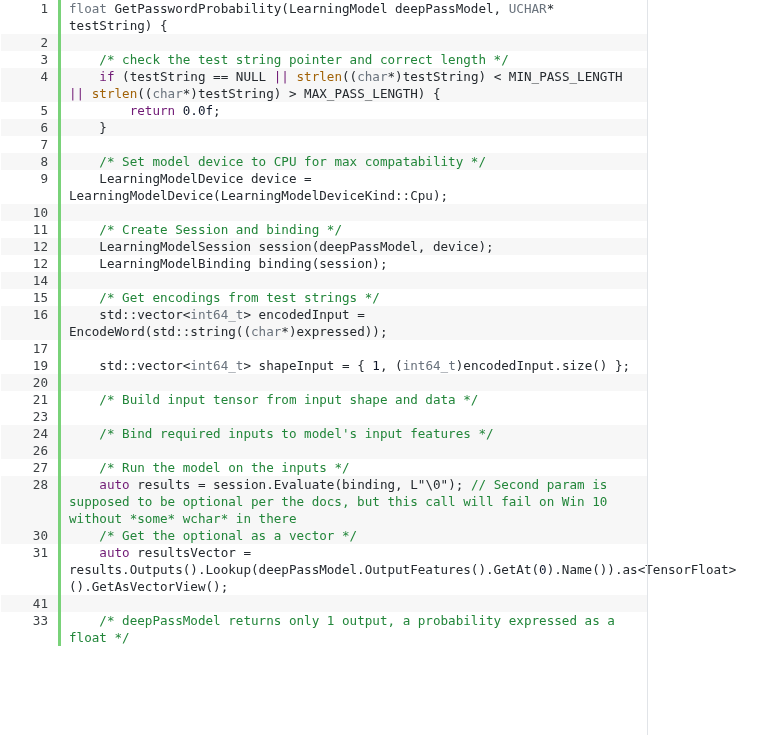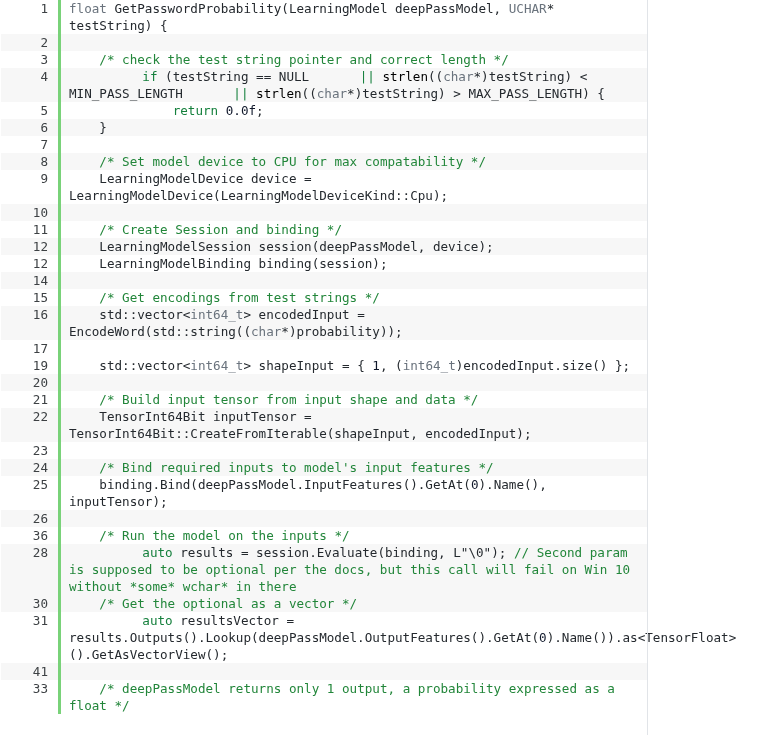--- a/index.html
+++ b/index.html
@@ -79,23 +79,23 @@
     position: absolute;
     left: 0px;
     top: 0;
     width: 1px;
     height: 735px;
     background: #ffffff;
   }
 
   
   .tok-comment  { color: #22863a; }
-  .tok-keyword  { color: #15803d; margin-left: 43px; }
+  .tok-keyword  { color: #701a75; }
   .tok-type     { color: #6a737d; }
-  .tok-fn       { color: #000000; }
+  .tok-fn       { color: #a16207; }
   .tok-plain    { color: #24292e; }
   .tok-string   { color: #24292e; }
   .tok-num      { color: #0f172a; }
 </style>
 </head>
 <body>
 
 <div id="code-viewer">
   <div id="left-rule"></div>
   <table class="code-table">
@@ -155,60 +155,52 @@
         <tr class="alt">
           <td class="ln">14</td>
           <td class="code">&nbsp;</td>
         </tr>
         <tr>
           <td class="ln">15</td>
           <td class="code"><span class="tok-plain">    </span><span class="tok-comment">/* Get encodings from test strings */</span></td>
         </tr>
         <tr class="alt">
           <td class="ln">16</td>
-          <td class="code"><span class="tok-plain">    std::vector&lt;</span><span class="tok-type">int64_t</span><span class="tok-plain">&gt; encodedInput = EncodeWord(std::string((</span><span class="tok-type">char</span><span class="tok-plain">*)probability));</span></td>
+          <td class="code"><span class="tok-plain">    std::vector&lt;</span><span class="tok-type">int64_t</span><span class="tok-plain">&gt; encodedInput = EncodeWord(std::string((</span><span class="tok-type">char</span><span class="tok-plain">*)expressed));</span></td>
         </tr>
         <tr>
           <td class="ln">17</td>
           <td class="code">&nbsp;</td>
         </tr>
         <tr>
           <td class="ln">19</td>
           <td class="code"><span class="tok-plain">    std::vector&lt;</span><span class="tok-type">int64_t</span><span class="tok-plain">&gt; shapeInput = { </span><span class="tok-num">1</span><span class="tok-plain">, (</span><span class="tok-type">int64_t</span><span class="tok-plain">)encodedInput.size() };</span></td>
         </tr>
         <tr class="alt">
           <td class="ln">20</td>
           <td class="code">&nbsp;</td>
         </tr>
         <tr>
           <td class="ln">21</td>
           <td class="code"><span class="tok-plain">    </span><span class="tok-comment">/* Build input tensor from input shape and data */</span></td>
         </tr>
-        <tr class="alt">
-          <td class="ln">22</td>
-          <td class="code"><span class="tok-plain">    TensorInt64Bit inputTensor = TensorInt64Bit::CreateFromIterable(shapeInput, encodedInput);</span></td>
-        </tr>
         <tr>
           <td class="ln">23</td>
           <td class="code">&nbsp;</td>
         </tr>
         <tr class="alt">
           <td class="ln">24</td>
           <td class="code"><span class="tok-plain">    </span><span class="tok-comment">/* Bind required inputs to model's input features */</span></td>
         </tr>
-        <tr>
-          <td class="ln">25</td>
-          <td class="code"><span class="tok-plain">    binding.Bind(deepPassModel.InputFeatures().GetAt(</span><span class="tok-num">0</span><span class="tok-plain">).Name(), inputTensor);</span></td>
-        </tr>
         <tr class="alt">
           <td class="ln">26</td>
           <td class="code">&nbsp;</td>
         </tr>
         <tr>
-          <td class="ln">36</td>
+          <td class="ln">27</td>
           <td class="code"><span class="tok-plain">    </span><span class="tok-comment">/* Run the model on the inputs */</span></td>
         </tr>
         <tr class="alt">
           <td class="ln">28</td>
           <td class="code"><span class="tok-plain">    </span><span class="tok-keyword">auto</span><span class="tok-plain"> results = session.Evaluate(binding, </span><span class="tok-string">L"\0"</span><span class="tok-plain">); </span><span class="tok-comment">// Second param is supposed to be optional per the docs, but this call will fail on Win 10 without *some* wchar* in there</span></td>
         </tr>
         <tr class="alt">
           <td class="ln">30</td>
           <td class="code"><span class="tok-plain">    </span><span class="tok-comment">/* Get the optional as a vector */</span></td>
         </tr>

